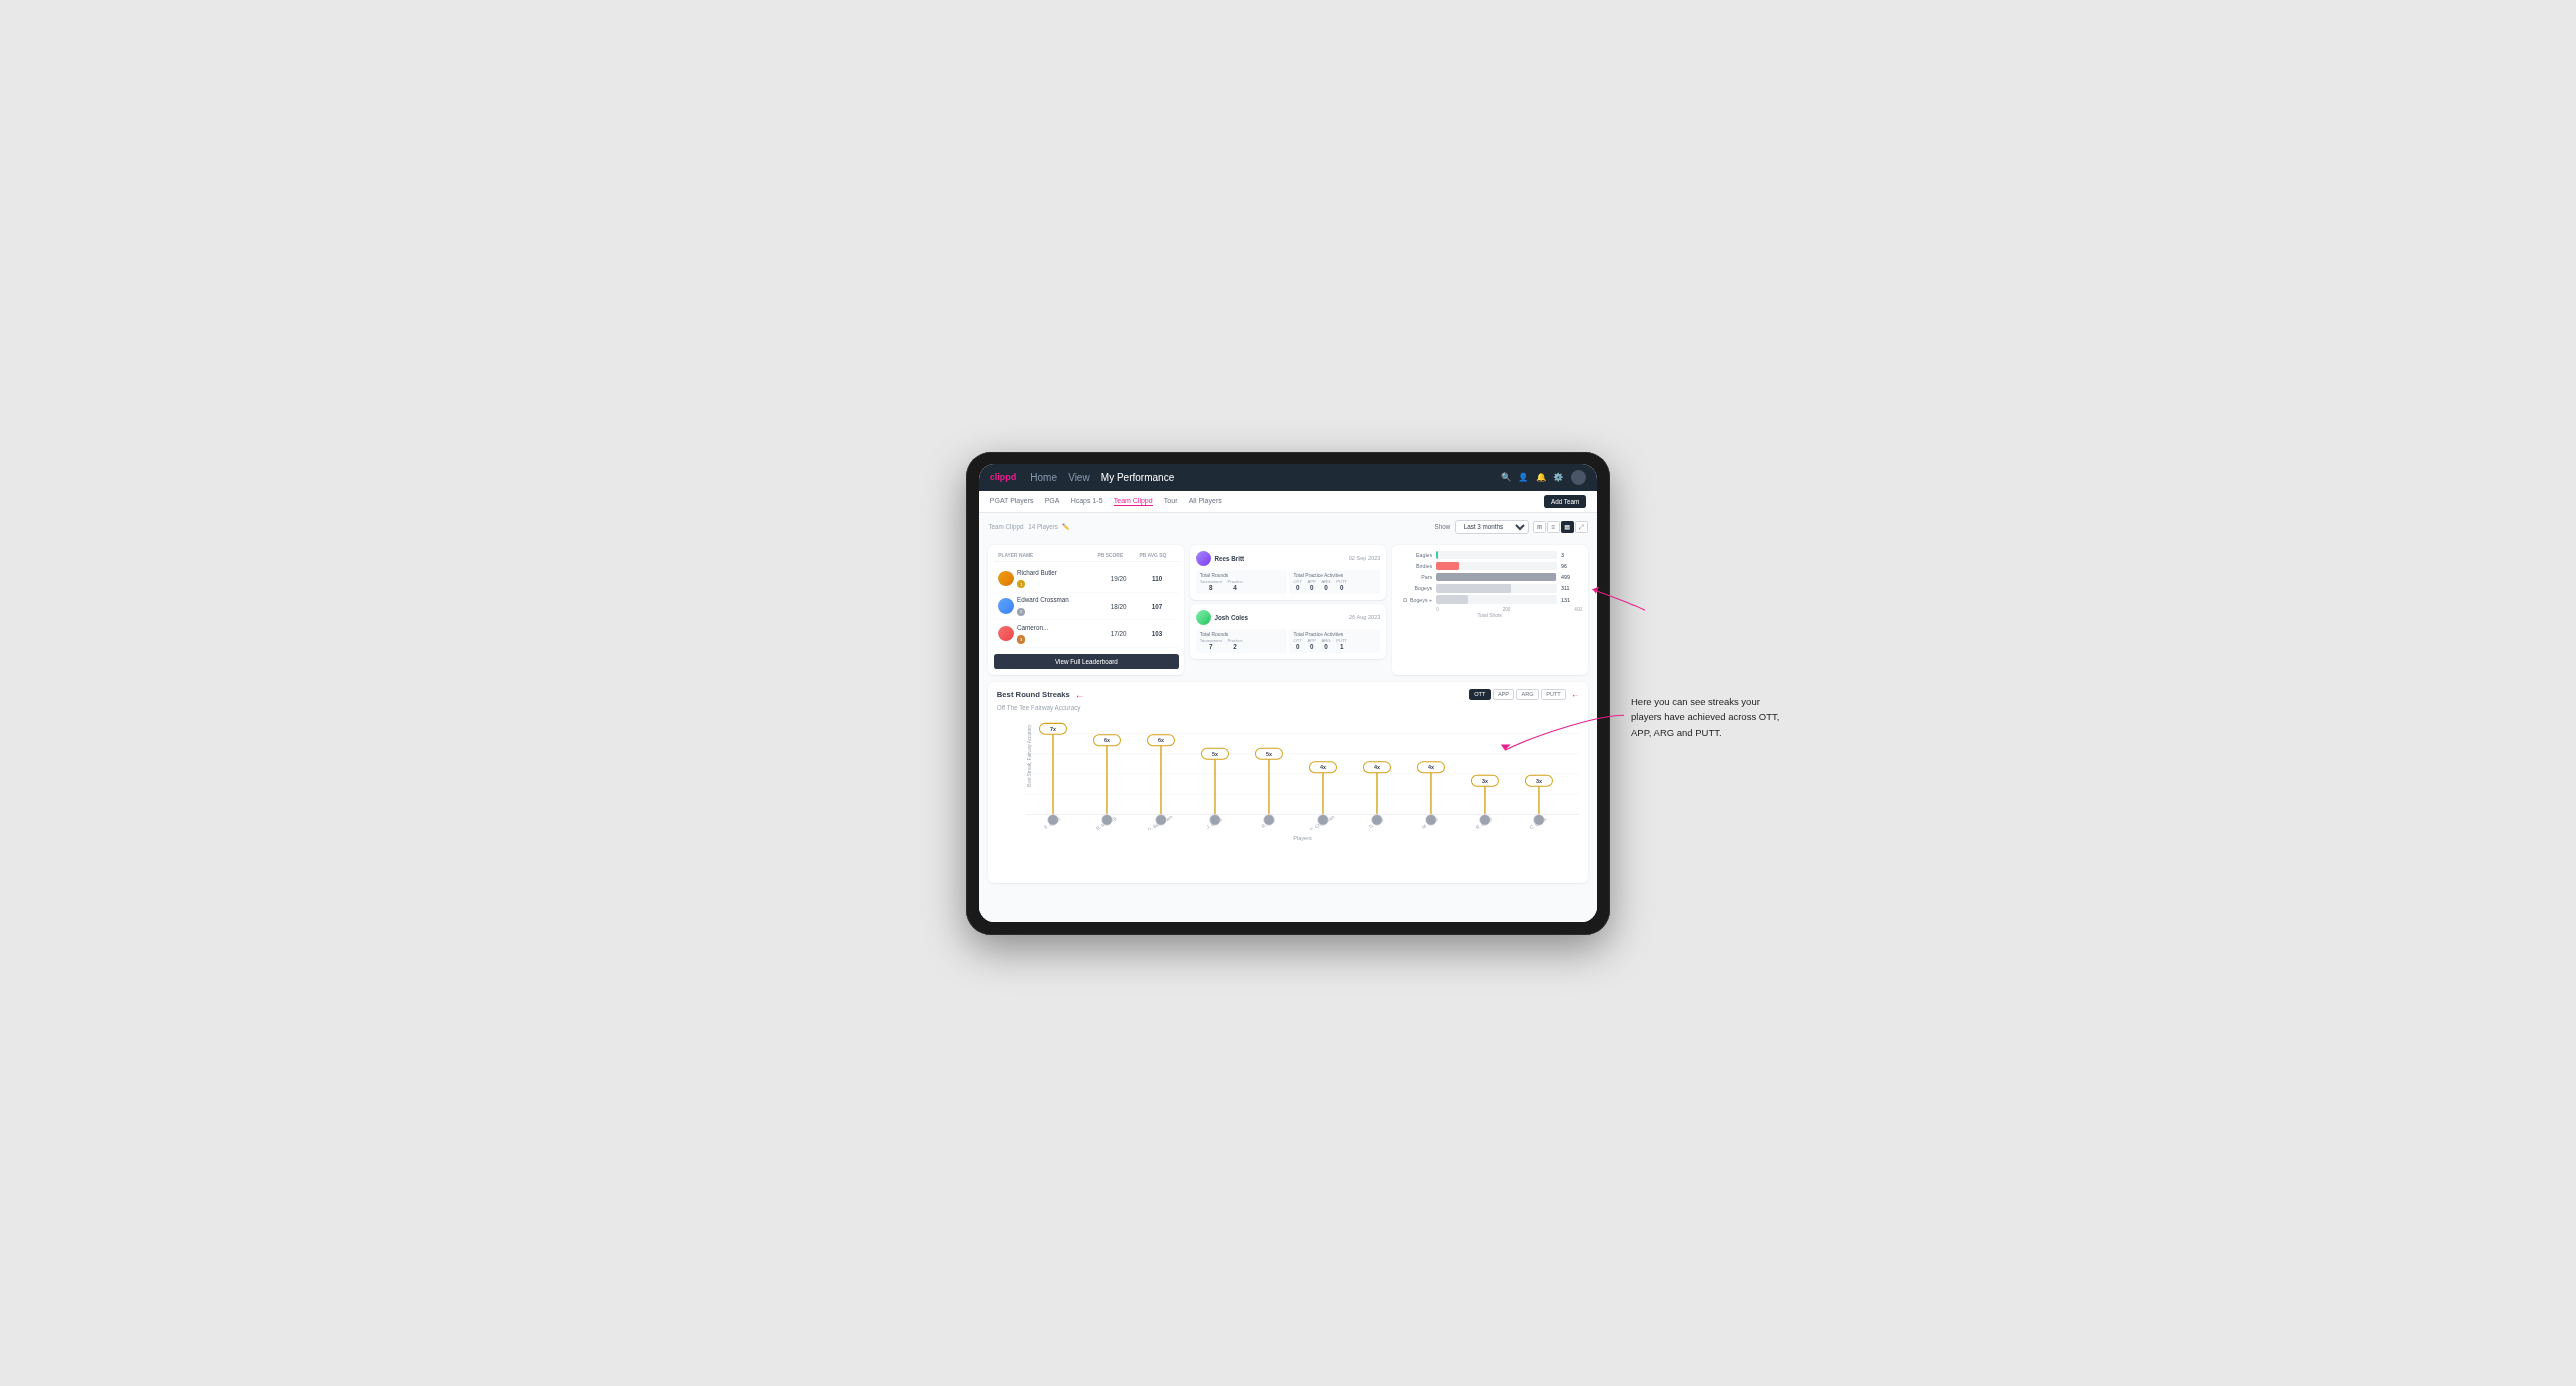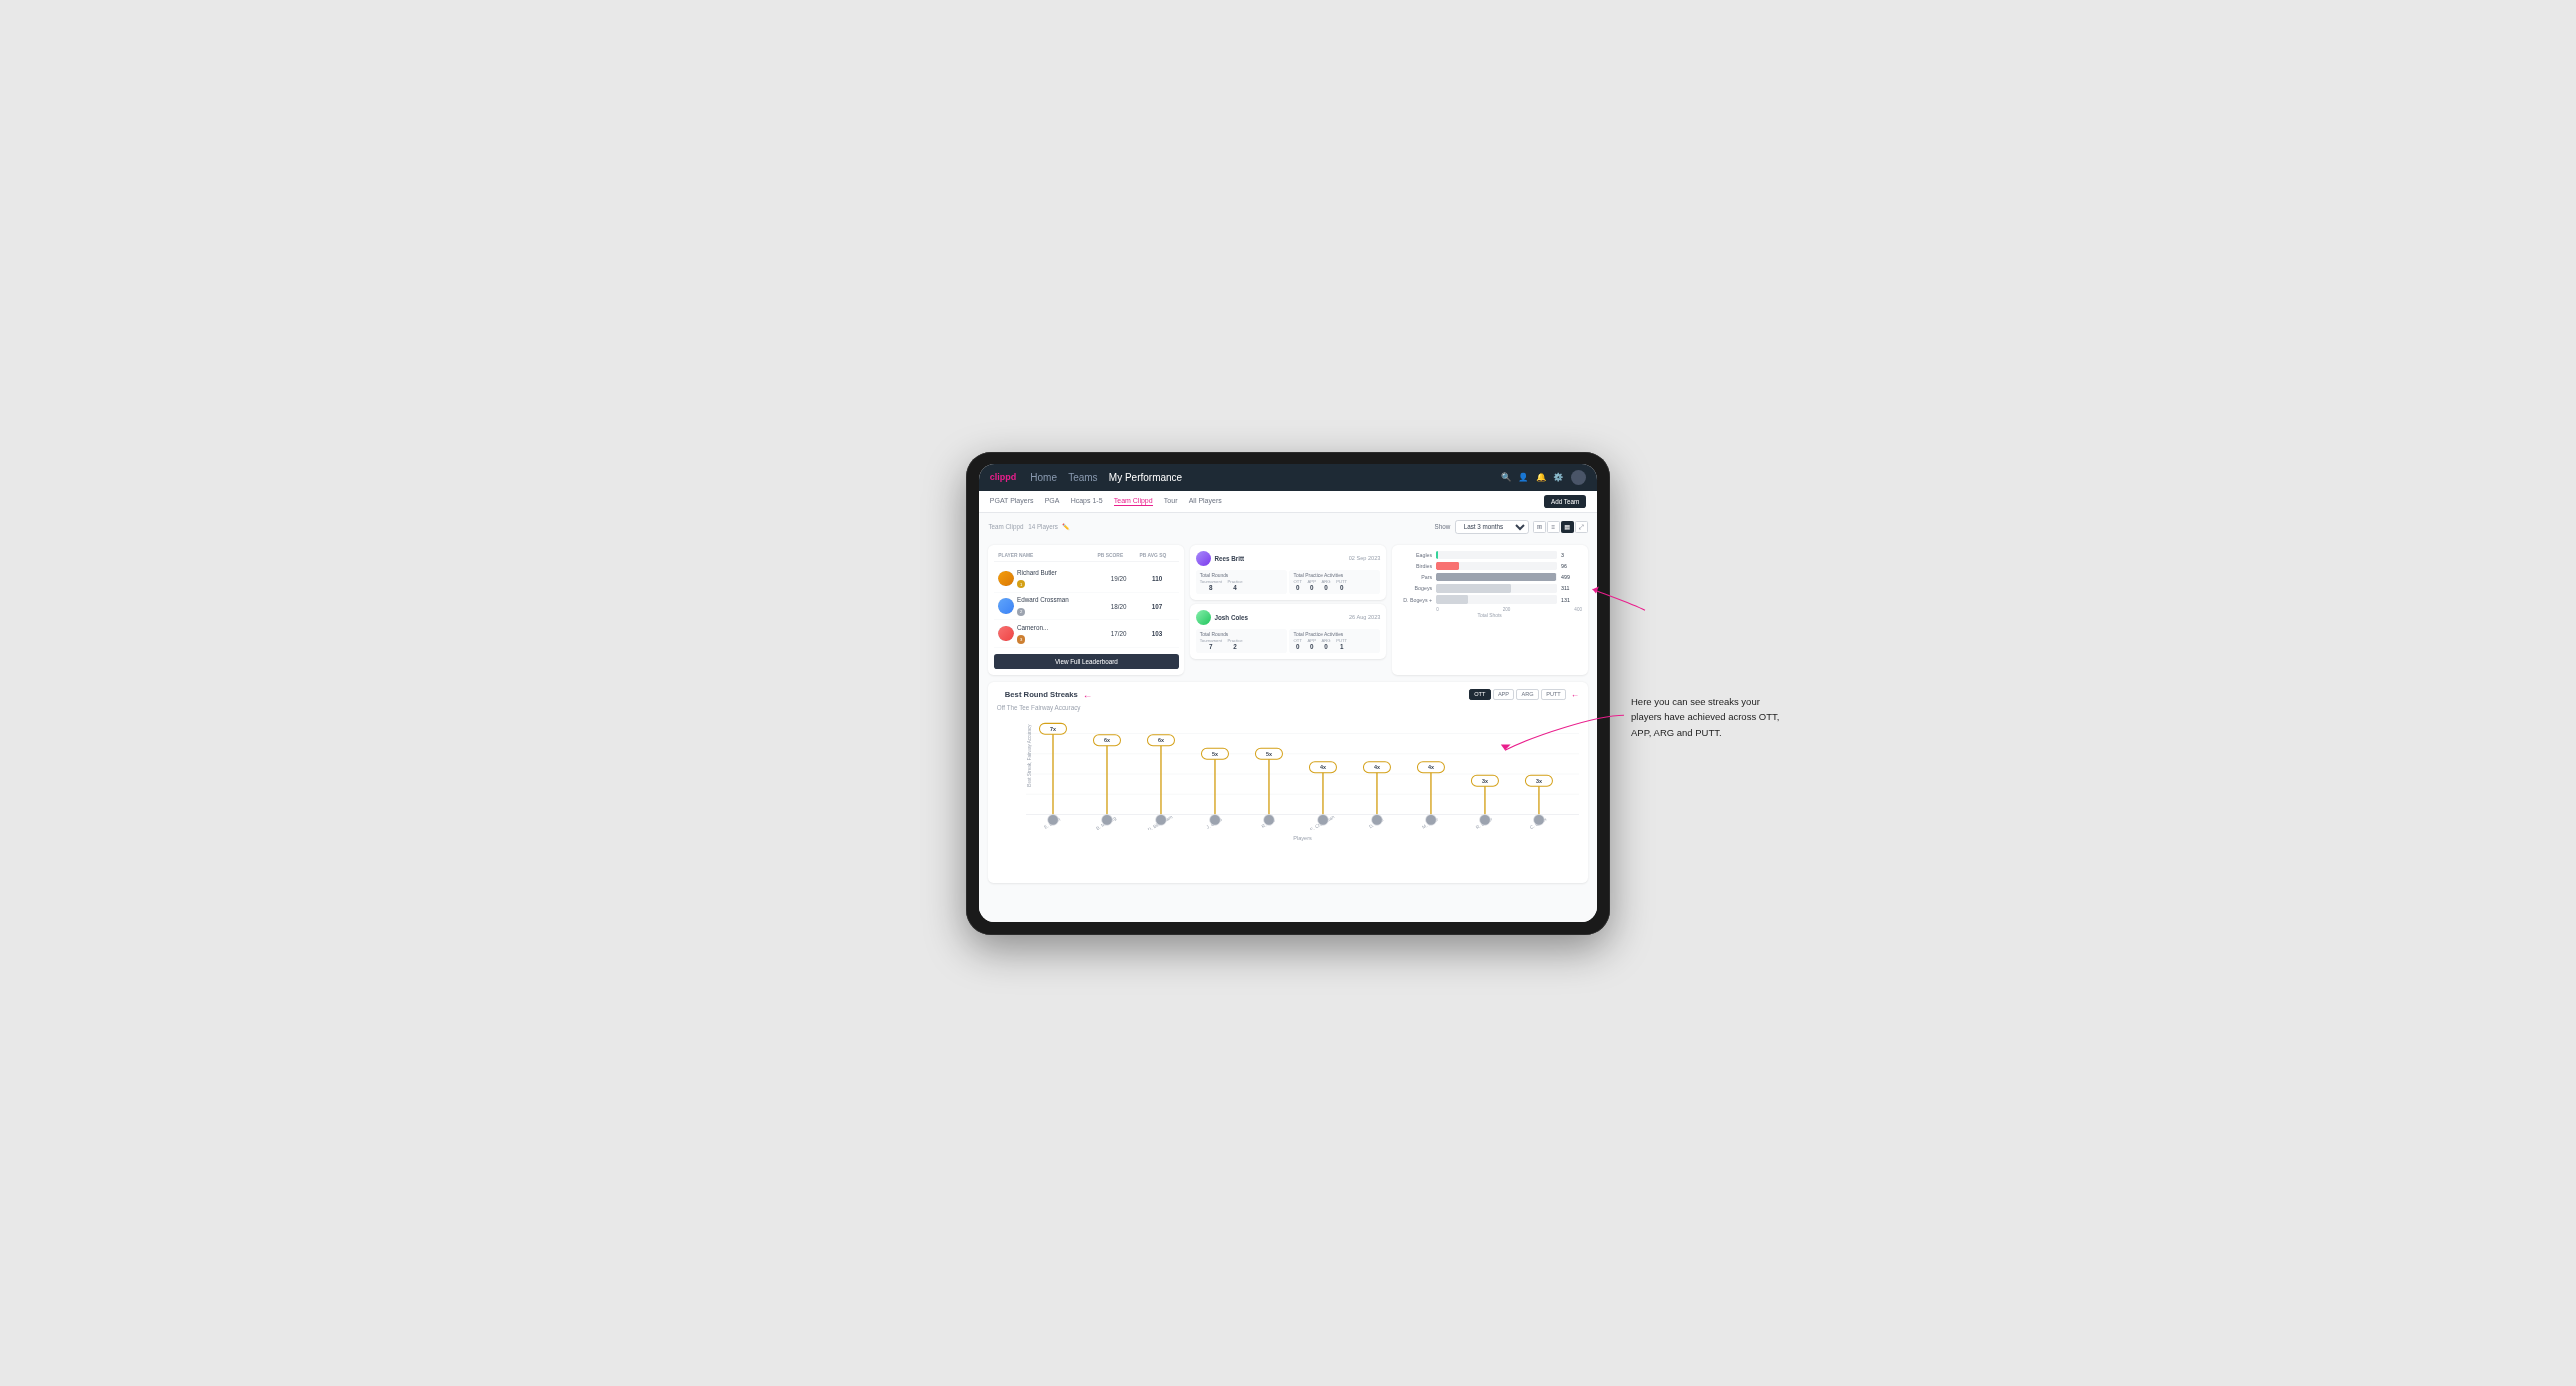--- a/index.html
+++ b/index.html
@@ -473,21 +473,21 @@
 <body>
 
 <div class="tablet-wrapper">
   <div class="tablet-outer">
     <div class="tablet-screen">
 
       <div class="top-nav">
         <div class="logo">clippd</div>
         <div class="nav-links">
           <span class="nav-link">Home</span>
-          <span class="nav-link">Teams</span>
+          <span class="nav-link">View</span>
           <span class="nav-link active">My Performance</span>
         </div>
         <div class="nav-icons">
           <span class="nav-icon">🔍</span>
           <span class="nav-icon">👤</span>
           <span class="nav-icon">🔔</span>
           <span class="nav-icon">⚙️</span>
           <div class="avatar-nav"></div>
         </div>
       </div>
@@ -717,21 +717,21 @@
               <span class="bar-axis-label">200</span>
               <span class="bar-axis-label">400</span>
             </div>
             <div class="bar-chart-xlabel">Total Shots</div>
           </div>
 
         </div>
 
         <div class="streaks-section">
           <div class="streaks-header">
-            <div style="display:flex;align-items:center;gap:5px;margin-left:8px;">
+            <div style="display:flex;align-items:center;gap:5px;">
               <span class="streaks-title">Best Round Streaks</span>
               <span style="color:#e91e8c;font-size:9.8px;">←</span>
             </div>
             <div class="metric-tabs">
               <button class="metric-tab active">OTT</button>
               <button class="metric-tab">APP</button>
               <button class="metric-tab">ARG</button>
               <button class="metric-tab">PUTT</button>
               <span style="color:#e91e8c;font-size:8.4px;margin-left:2.8px;">←</span>
             </div>

